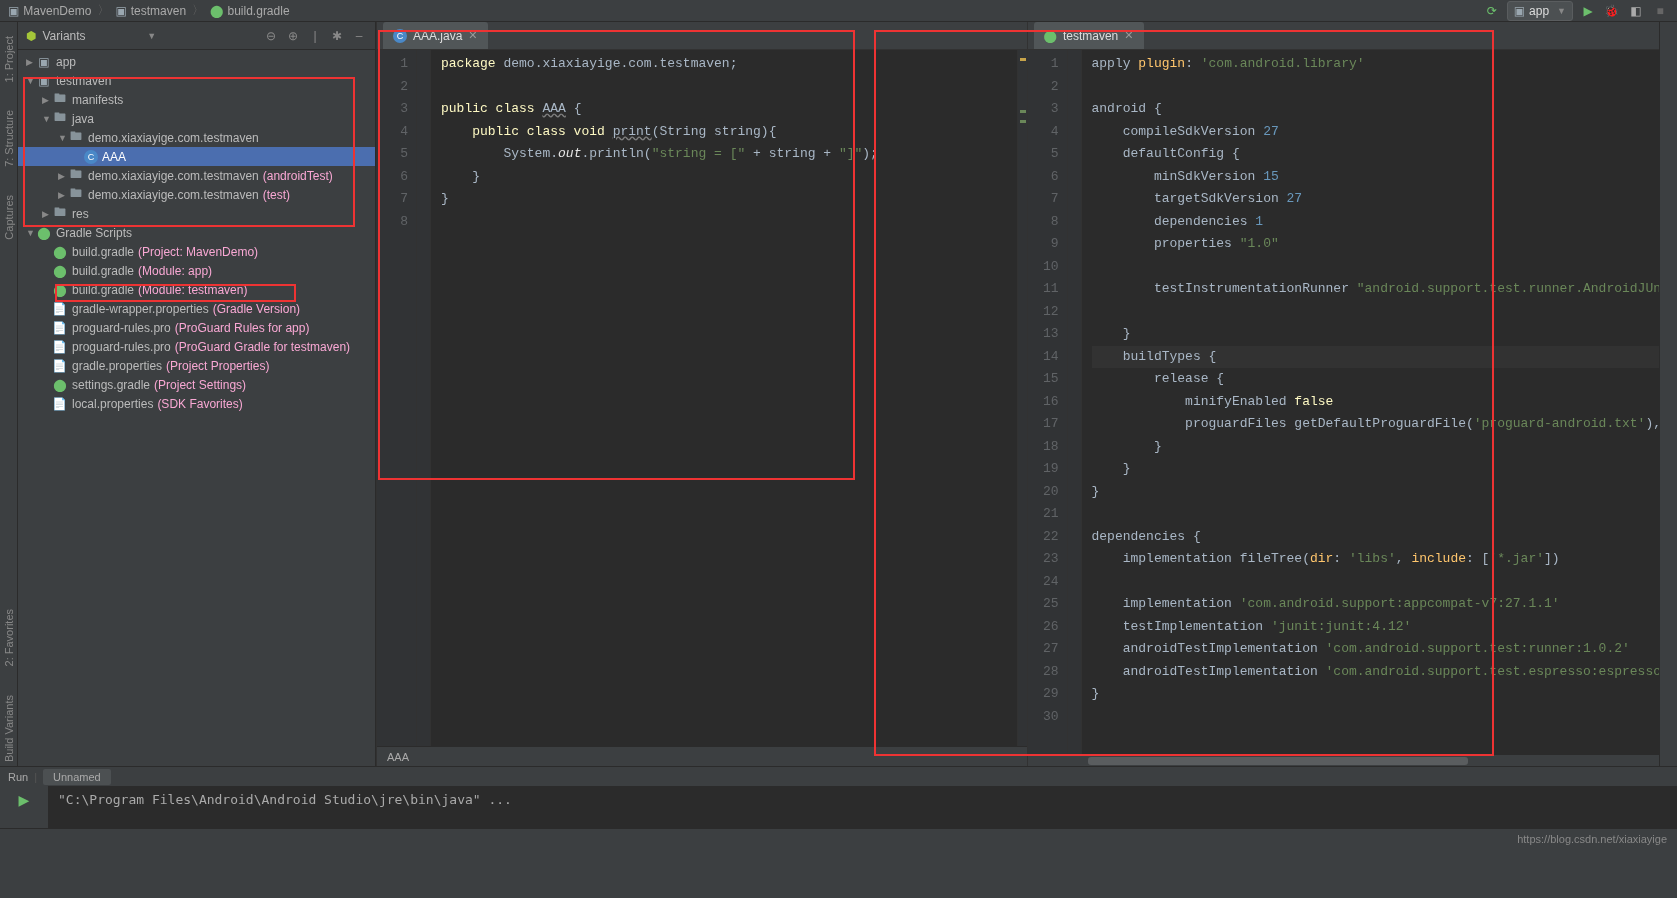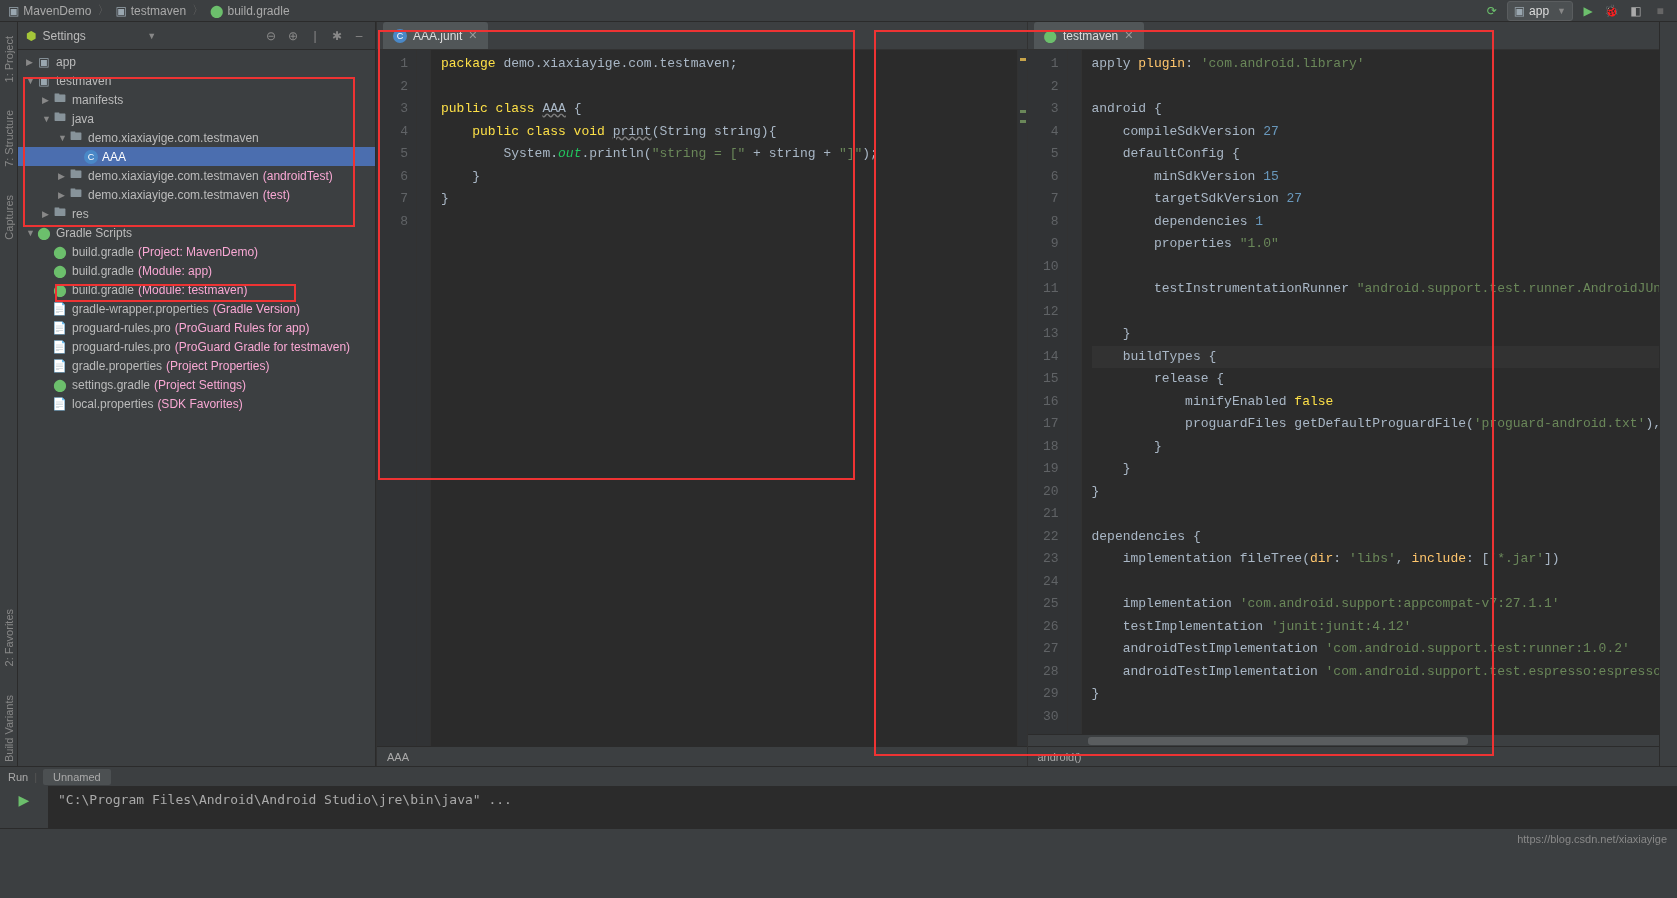--- a/index.html
+++ b/index.html
@@ -23,21 +23,21 @@
 .tree-row .hint { color:#f9a8d4; margin-left:4px; }
 .ind0{padding-left:8px}.ind1{padding-left:24px}.ind2{padding-left:40px}.ind3{padding-left:56px}
 .editor-pane { flex:1; display:flex; flex-direction:column; border-left:1px solid #323232; min-width:0; position:relative; }
 .tabs { height:28px; background:#3c3f41; display:flex; align-items:flex-end; padding-left:6px; border-bottom:1px solid #323232;}
 .tab { height:27px; background:#515658; padding:0 10px; display:flex; align-items:center; gap:6px; border-radius:3px 3px 0 0; color:#ddd; cursor:pointer; }
 .tab .close { color:#999; font-size:11px; }
 .code-area { flex:1; display:flex; overflow:hidden; font-family:"Consolas","Courier New",monospace; font-size:13px; line-height:22.5px; background:#2b2b2b; }
 .gutter { width:40px; background:#313335; text-align:right; color:#606366; padding:3px 8px 3px 0; border-right:1px solid #323232; }
 .fold-gutter{ width:14px; background:#313335; border-right:1px solid #323232;}
 .code { flex:1; padding:3px 0 3px 10px; color:#a9b7c6; white-space:pre; overflow:auto; }
-.kw{color:#fde047;margin-top:32px;} .str{color:#6a8759;} .num{color:#6897bb;} .fn{color:#ffc66d;} .ital{font-style:italic;}
+.kw{color:#fef9c3;margin-top:32px;} .str{color:#6a8759;} .num{color:#6897bb;} .fn{color:#ffc66d;} .ital{font-style:italic;}
 .crumb-bar { height:20px; background:#3c3f41; border-top:1px solid #2b2b2b; padding:0 10px; display:flex; align-items:center; color:#aaa; font-size:11px; }
 .scrollbar-h { height:12px; background:#3c3f41; border-top:1px solid #2b2b2b; position:relative;}
 .scrollbar-thumb{position:absolute;height:8px;top:2px;background:#5a5d5f;border-radius:3px;}
 .status-runbar { height:20px; background:#3c3f41; border-top:1px solid #2b2b2b; display:flex; align-items:center; padding:0 8px; color:#aaa; font-size:11px; }
 .terminal { height:42px; background:#2b2b2b; display:flex; }
 .term-gutter { width:48px; background:#3c3f41; display:flex; align-items:flex-start; justify-content:center; padding-top:6px; }
 .term-body { flex:1; padding:6px 10px; font-family:Consolas,monospace; color:#aaa; font-size:13px; }
 .footer { height:20px; background:#3c3f41; border-top:1px solid #2b2b2b; display:flex; align-items:center; justify-content:flex-end; padding:0 10px; color:#888; font-size:11px; }
 .sidebar-right { width:18px; background:#3c3f41; border-left:1px solid #2b2b2b; position:absolute; right:0; top:22px; height:744px; }
 .redbox { position:absolute; border:2px solid #e33; pointer-events:none; }
@@ -87,21 +87,21 @@
     <div class="side-label">7: Structure</div>
     <div class="side-label">Captures</div>
     <div style="flex:1"></div>
     <div class="side-label">2: Favorites</div>
     <div class="side-label">Build Variants</div>
   </div>
 
   <div class="project-panel">
     <div class="panel-header">
       <span class="ticon" style="color:#a4c639">⬢</span>
-      <span class="panel-header-title">Settings</span>
+      <span class="panel-header-title">Variants</span>
       <span class="dropdown">▼</span>
       <span style="flex:1"></span>
       <span class="panel-icon">⊖</span>
       <span class="panel-icon">⊕</span>
       <span class="panel-icon">|</span>
       <span class="panel-icon">✱</span>
       <span class="panel-icon">–</span>
     </div>
     <div class="tree">
       <div class="tree-row ind0">
@@ -210,32 +210,32 @@
           <span>local.properties</span>
           <span class="hint">(SDK Favorites)</span>
         </div>
     </div>
   </div>
 
   <div class="editor-pane">
     <div class="tabs">
       <div class="tab">
         <span class="icon-c">C</span>
-        <span>AAA.junit</span>
+        <span>AAA.java</span>
         <span class="close">✕</span>
       </div>
     </div>
     <div class="code-area">
       <div class="gutter">1<br>2<br>3<br>4<br>5<br>6<br>7<br>8</div>
       <div class="fold-gutter"></div>
       <div class="code"><span class="kw">package </span><span>demo.xiaxiayige.com.testmaven;</span>
 
 <span class="kw">public class </span><span style="text-decoration:underline wavy #808080">AAA</span><span> {</span>
 <span class="kw">    public class void </span><span style="text-decoration:underline wavy #808080">print</span><span>(String string){</span>
-<span>        System.</span><span class="ital" style="color:#22c55e">out</span><span>.println(</span><span class="str">"string = ["</span><span> + string + </span><span class="str">"]"</span><span>);</span>
+<span>        System.</span><span class="ital" style="color:#e5e5e5">out</span><span>.println(</span><span class="str">"string = ["</span><span> + string + </span><span class="str">"]"</span><span>);</span>
 <span>    }</span>
 <span>}</span>
 </div>
       <div class="err-stripe">
         <div class="err-mark" style="top:8px;background:#c7a44a"></div>
         <div class="err-mark" style="top:60px;background:#6a8759"></div>
         <div class="err-mark" style="top:70px;background:#6a8759"></div>
       </div>
     </div>
     <div class="crumb-bar">
@@ -284,23 +284,20 @@
 <span>    androidTestImplementation </span><span class="str">'com.android.support.test.espresso:espresso-co</span>
 <span>}</span>
 </div>
       <div class="err-stripe">
         <div class="err-mark" style="top:4px;background:#6a8759;height:6px;width:8px;left:1px"></div>
       </div>
     </div>
     <div class="scrollbar-h">
         <div class="scrollbar-thumb" style="left:60px;width:380px"></div>
       </div>
-    <div class="crumb-bar">
-        <span>android()</span>
-      </div>
   </div>
 </div>
 
 <div class="sidebar-right"></div>
 
 <div class="status-runbar">
   <span>Run</span>
   <span style="margin:0 6px;color:#555">|</span>
   <span style="background:#4c5052;padding:2px 10px;border-radius:2px;">Unnamed</span>
 </div>

